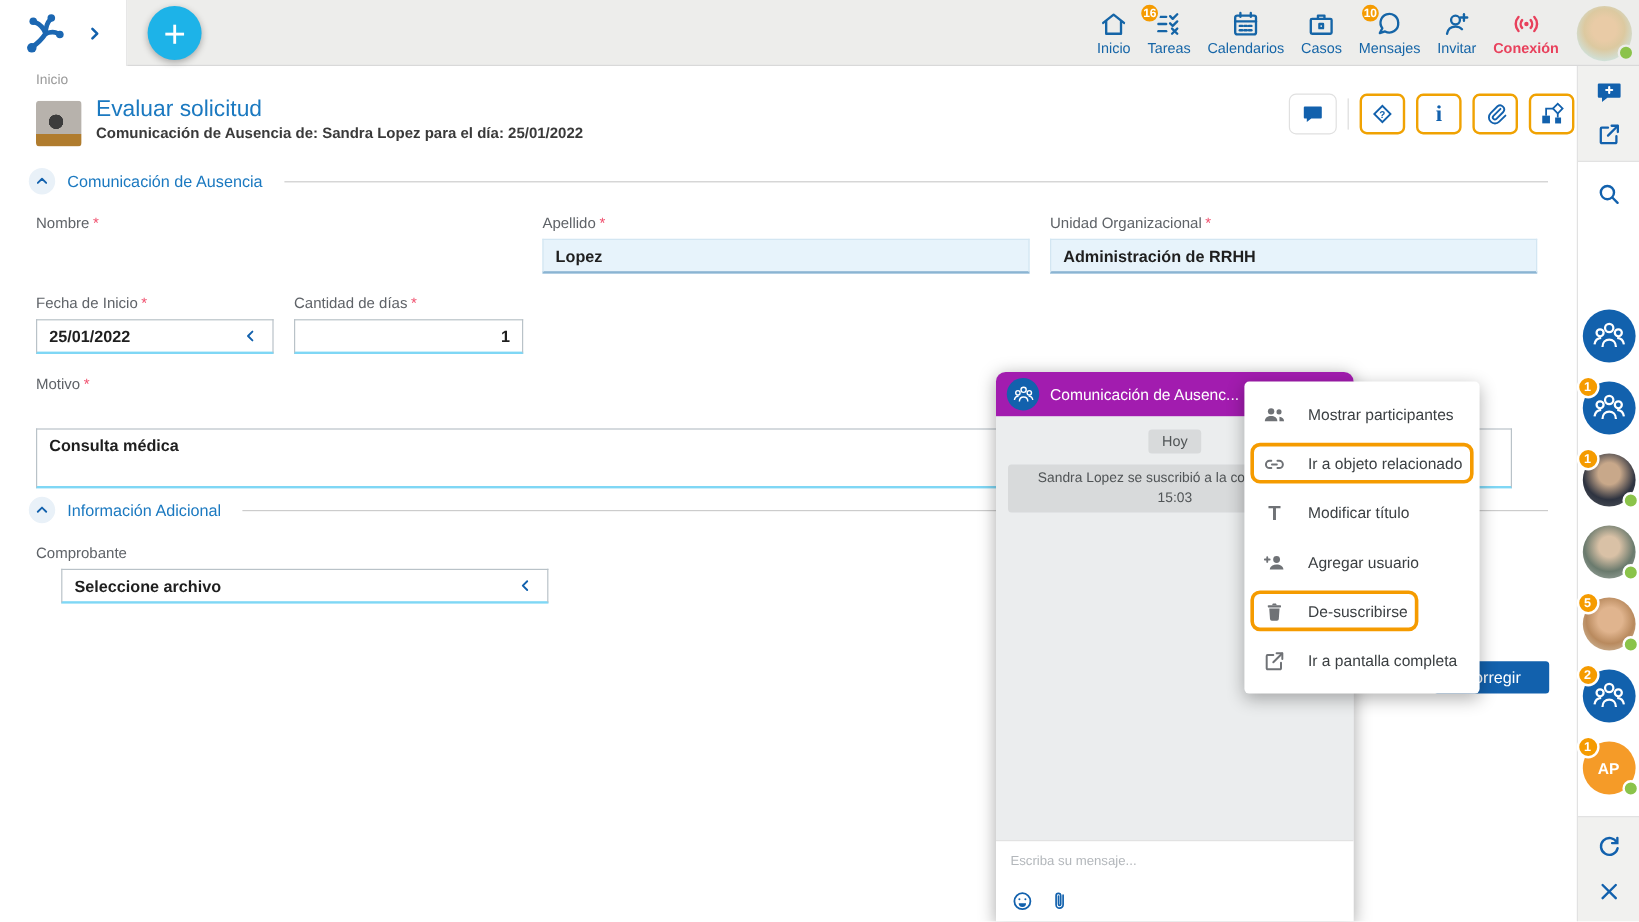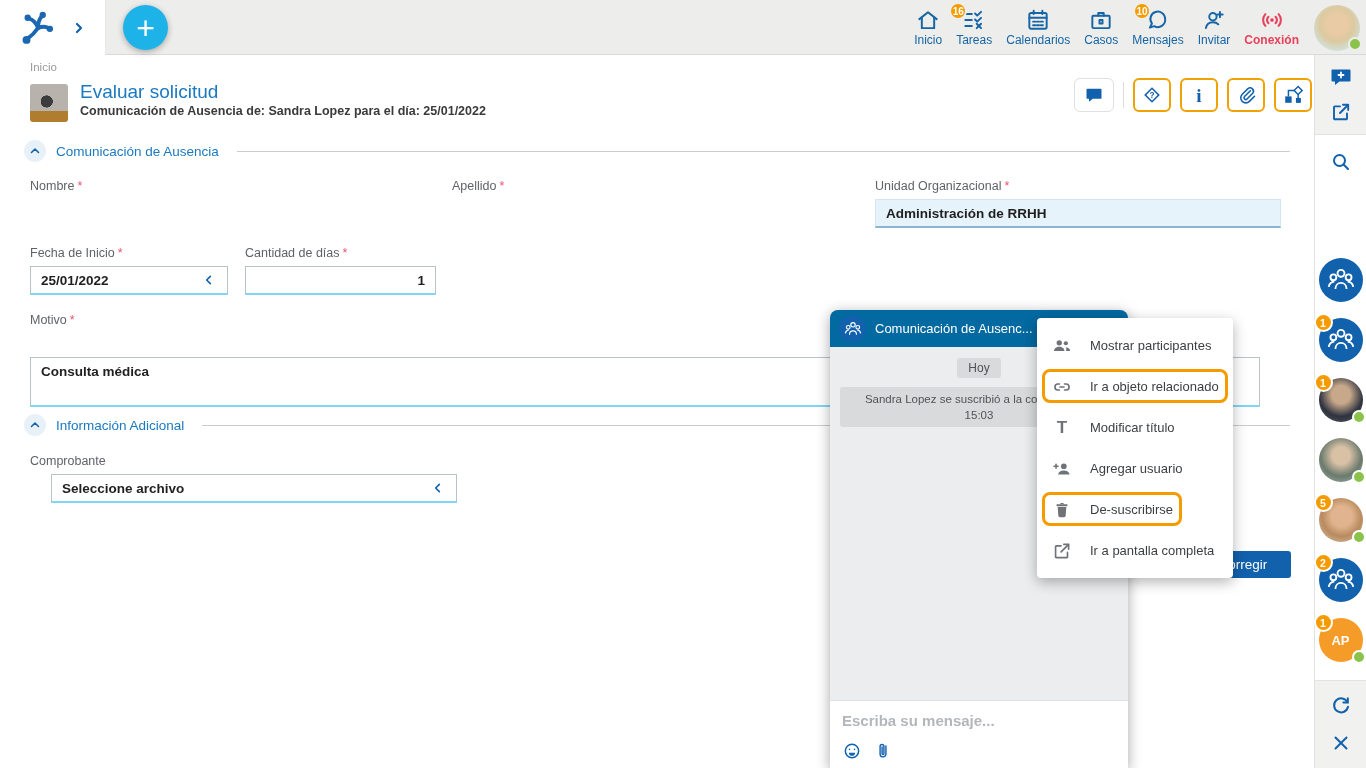--- a/index.html
+++ b/index.html
@@ -63,29 +63,29 @@
   .field.readonly { background:#e7f3fb; border:1px solid #d3e6f2; border-bottom:2px solid #8ab4d2; }
   .field .chev { margin-left:auto; display:flex; }
   .field .chev svg { width:16px; height:16px; }
   .field.num { justify-content:flex-end; }
   .textarea { position:absolute; background:#fff; border:1px solid #b9c2c8; border-bottom:2px solid #7fd7f5; font-size:13.5px; font-weight:600; color:#1f1f1f; padding:6px 10px;margin-top:24px; }
 
   .submit-btn { position:absolute; left:1195px; top:551px; width:96px; height:27px; background:#1261ad; color:#fff; border:none; border-radius:3px; font-size:13.5px; font-family:"Liberation Sans",sans-serif; display:flex; align-items:center; justify-content:center; cursor:pointer; z-index:5; }
 
   
   .chat { position:absolute; left:830px; top:310px; width:298px; bottom:0; z-index:20; border-radius:8px 8px 0 0; box-shadow:0 3px 14px rgba(0,0,0,.35); background:#ebedee; }
-  .chat-header { height:37px; background:#0369a1; border-radius:8px 8px 0 0; display:flex; align-items:center; padding:0 9px; gap:9px; cursor:pointer; }
+  .chat-header { height:37px; background:#a21caf; border-radius:8px 8px 0 0; display:flex; align-items:center; padding:0 9px; gap:9px; cursor:pointer; }
   .chat-header-icon { width:27px; height:27px; border-radius:50%; background:#1261ad; display:flex; align-items:center; justify-content:center; flex:none; }
   .chat-header-icon svg { width:20px; height:20px; }
   .chat-title { color:#fff; font-size:13px; white-space:nowrap; overflow:hidden; }
   .chat-body { position:absolute; top:37px; bottom:68px; left:0; right:0; background:#ebedee; overflow:hidden; }
   .day-chip { margin:11px auto 0; width:max-content; background:#d8dadb; color:#505456; font-size:12px; padding:3px 11px; border-radius:3px; }
   .sys-chip { margin:9px 10px 0; background:#d8dadb; color:#505456; font-size:11.5px; padding:4px 6px; border-radius:3px; text-align:center; line-height:1.4; }
   .chat-input { position:absolute; bottom:0; left:0; right:0; height:68px; background:#fff; border-top:1px solid #e2e2e2; padding:11px 12px; cursor:text; }
-  .chat-placeholder { color:#b3b7bb; font-size:15px;font-weight:bold; }
+  .chat-placeholder { color:#b3b7bb; font-size:11px; }
   .chat-tools { position:absolute; bottom:7px; left:12px; display:flex; gap:11px; align-items:center; }
   .chat-tools svg { width:20px; height:20px; cursor:pointer; }
 
   
   .menu { position:absolute; left:1037px; top:318px; width:196px; background:#fff; border-radius:4px; box-shadow:0 4px 14px rgba(0,0,0,.3); padding:7px 0; z-index:30; }
   .menu-item { position:relative; height:41px; display:flex; align-items:center; padding:0 14px; gap:17px; font-size:13px; color:#3b3f42; cursor:pointer; }
   .menu-item .mi-icon { width:22px; height:22px; display:flex; align-items:center; justify-content:center; color:#6f7276; flex:none; }
   .menu-item .mi-icon svg { width:22px; height:22px; }
   .mi-title-glyph { font-size:17px; font-weight:bold; color:#6f7276; }
   .hl { position:absolute; left:5px; top:3px; height:34px; border:3px solid #f59b00; border-radius:8px; pointer-events:none; }
@@ -319,20 +319,23 @@
           <polyline points="6,14.5 12,8.5 18,14.5"></polyline>
         </svg>
     </span>
     <span class="sec-title">Comunicación de Ausencia</span>
     <span class="sec-line"></span>
   </div>
 
   <div class="f-label" style="left:30px; top:179px;"><span>Nombre</span><span class="req">*</span></div>
 
   <div class="f-label" style="left:452px; top:179px;"><span>Apellido</span><span class="req">*</span></div>
+  <div class="field readonly" style="left:452px; top:199px; width:406px;">
+      <span>Lopez</span>
+    </div>
 
   <div class="f-label" style="left:875px; top:179px;"><span>Unidad Organizacional</span><span class="req">*</span></div>
   <div class="field readonly" style="left:875px; top:199px; width:406px;">
       <span>Administración de RRHH</span>
     </div>
 
   <div class="f-label" style="left:30px; top:246px;"><span>Fecha de Inicio</span><span class="req">*</span></div>
   <div class="field" style="left:30px; top:266px; width:198px;">
     <span>25/01/2022</span>
     <span class="chev">

